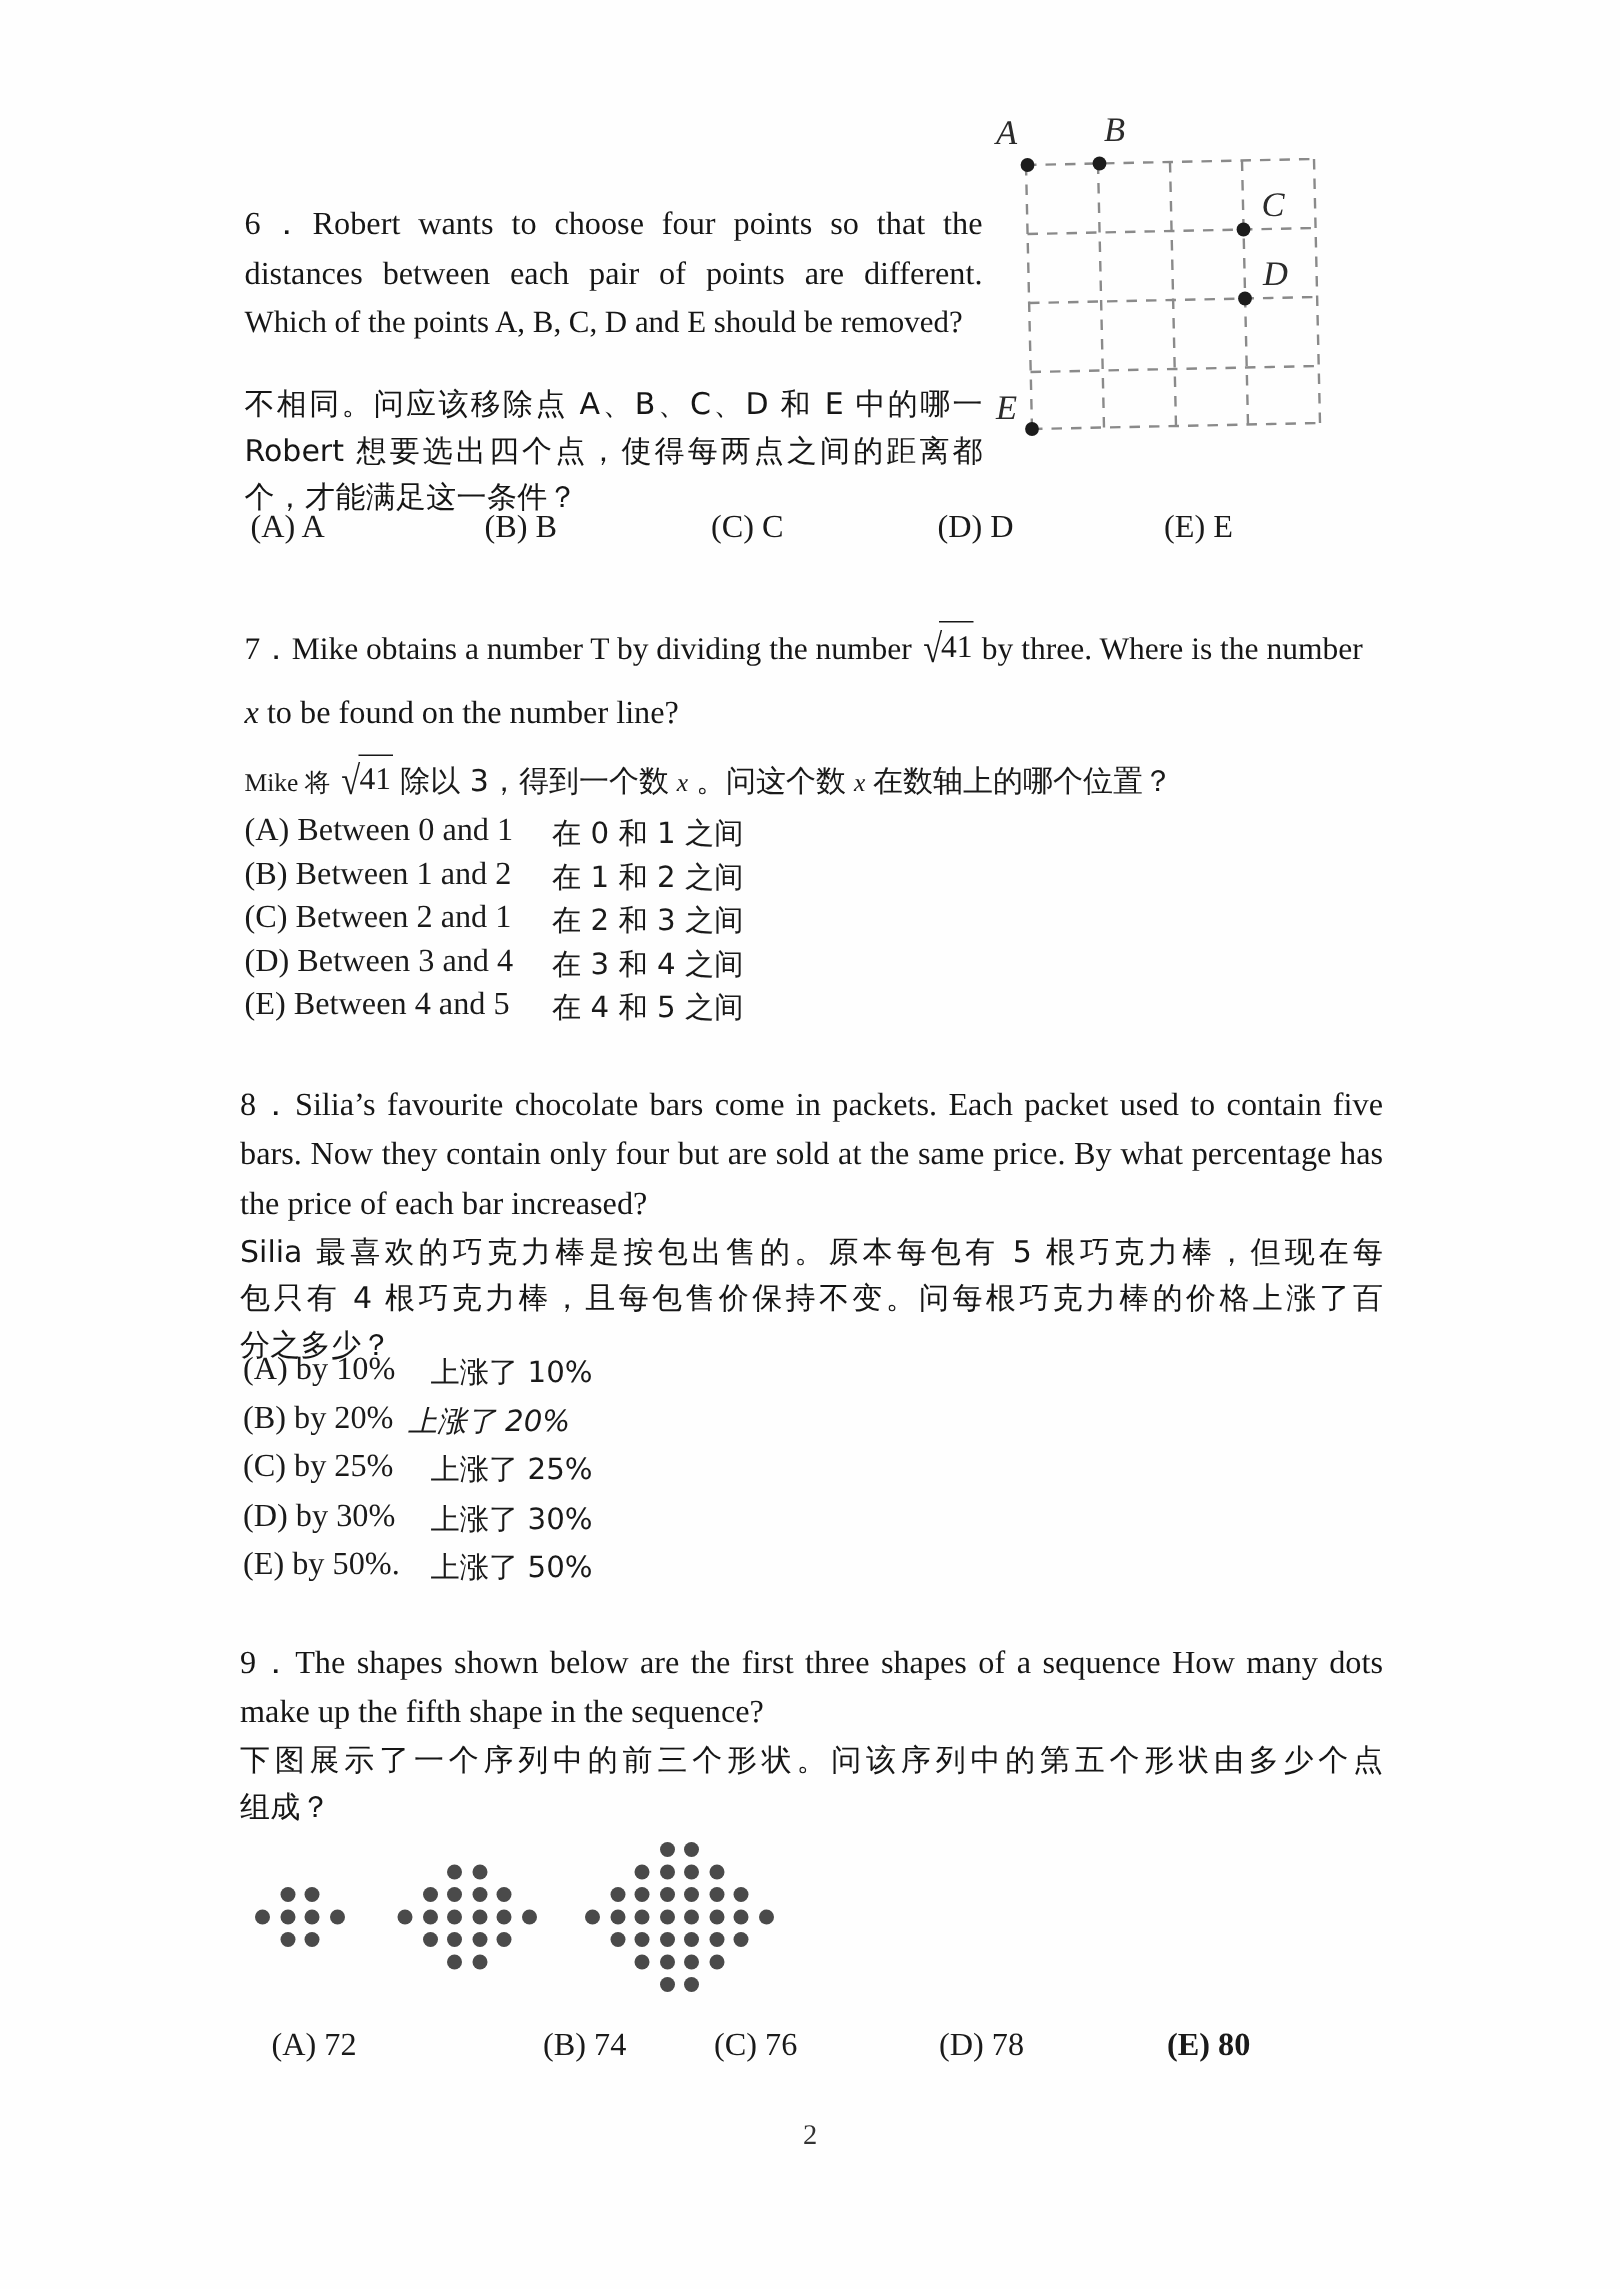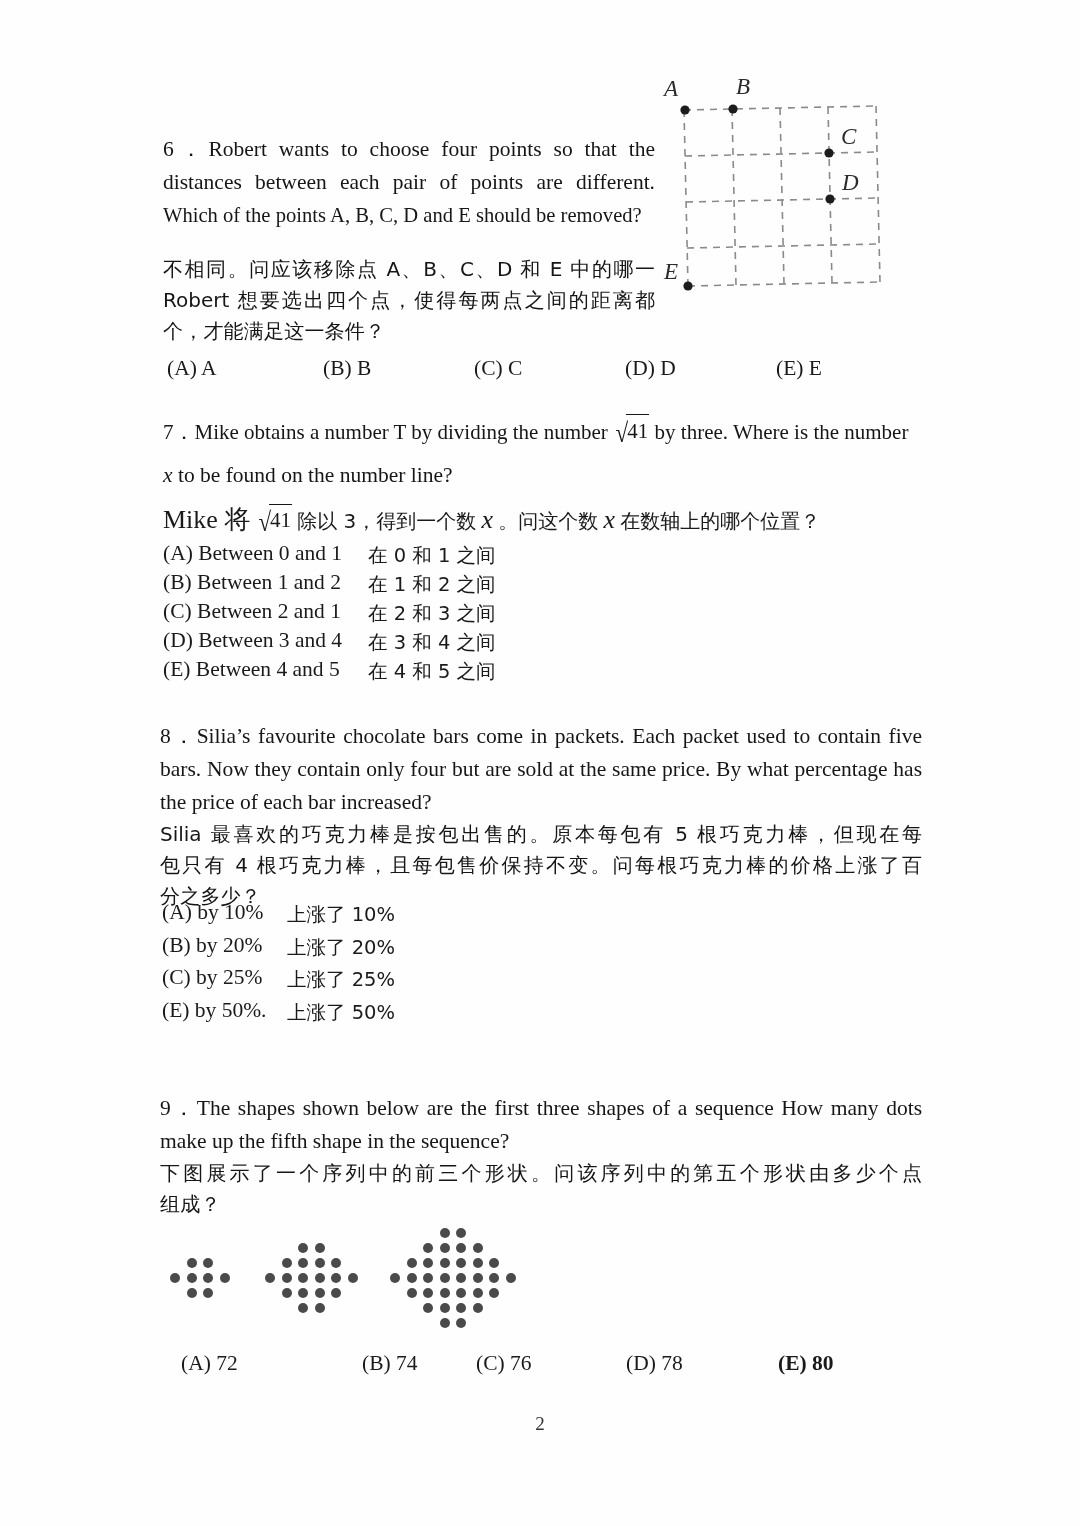--- a/index.html
+++ b/index.html
@@ -58,21 +58,21 @@
   .mixed {
     font-size: 21px;
     line-height: 31px;
   }
   .mixed .cn {
     font-family: "DejaVu Sans", sans-serif;
     font-size: 20px;
   }
   .mixed .en {
     font-family: "Liberation Serif", "DejaVu Serif", serif;
-    font-size: 26px;
+    font-size: 17px;
   }
 
   
   .sqrt {
     display: inline-block;
     position: relative;
     font-family: "Liberation Serif", "DejaVu Serif", serif;
     padding-left: 2px;
     white-space: nowrap;
   }
@@ -194,21 +194,21 @@
         <circle cx="8" cy="186" r="4.6"></circle>
       </g>
     </svg>
     <span class="lbl" style="left:-16px; top:-24px;">A</span>
     <span class="lbl" style="left:56px; top:-26px;">B</span>
     <span class="lbl" style="left:161px; top:24px;">C</span>
     <span class="lbl" style="left:162px; top:70px;">D</span>
     <span class="lbl" style="left:-16px; top:159px;">E</span>
   </div>
 
-  <div class="opt-row" style="left:163px; top:353px; width:740px; height:32px;">
+  <div class="opt-row" style="left:163px; top:336px; width:740px; height:32px;">
     <span class="opt" style="left:4px;">(A) A</span>
     <span class="opt" style="left:160px;">(B) B</span>
     <span class="opt" style="left:311px;">(C) C</span>
     <span class="opt" style="left:462px;">(D) D</span>
     <span class="opt" style="left:613px;">(E) E</span>
   </div>
 
   <div class="q-block" style="left:163px; top:415px; width:760px;">
 
     <div class="en-line" style="font-size:21px;">
@@ -272,25 +272,29 @@
     <div class="cn-line">分之多少？</div>
   </div>
 
   <div class="opt-list" style="left:162px; top:900px; width:400px;">
     <div class="line" style="height:32.5px;">
       <span class="lbl">(A) by 10%</span>
       <span class="zh" style="left:125px;">上涨了 10%</span>
     </div>
     <div class="line" style="height:32.5px;">
       <span class="lbl">(B) by 20%</span>
-      <span class="zh" style="left:125px;">上涨了 20%</span>
+      <span class="zh" style="left:110px;font-style:italic;">上涨了 20%</span>
     </div>
     <div class="line" style="height:32.5px;">
       <span class="lbl">(C) by 25%</span>
       <span class="zh" style="left:125px;">上涨了 25%</span>
+    </div>
+    <div class="line" style="height:32.5px;">
+      <span class="lbl">(D) by 30%</span>
+      <span class="zh" style="left:125px;">上涨了 30%</span>
     </div>
     <div class="line" style="height:32.5px;">
       <span class="lbl">(E) by 50%.</span>
       <span class="zh" style="left:125px;">上涨了 50%</span>
     </div>
   </div>
 
   <div class="q-block" style="left:160px; top:1092px; width:765px;">
 
     <div class="en-just" style="width:762px;">

